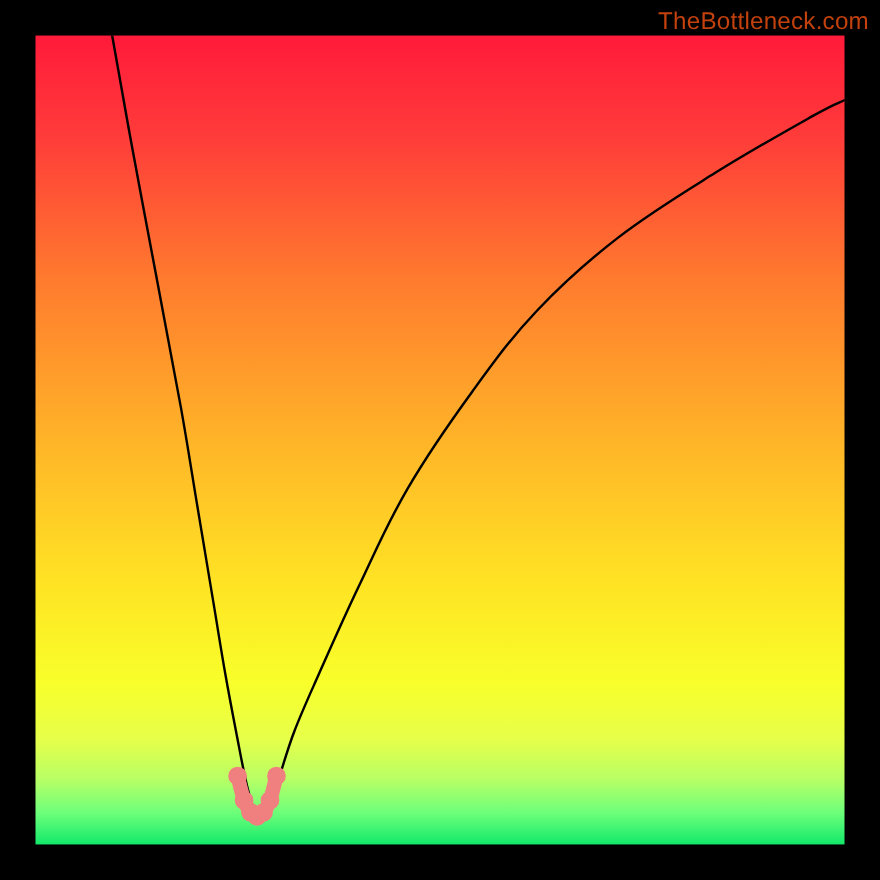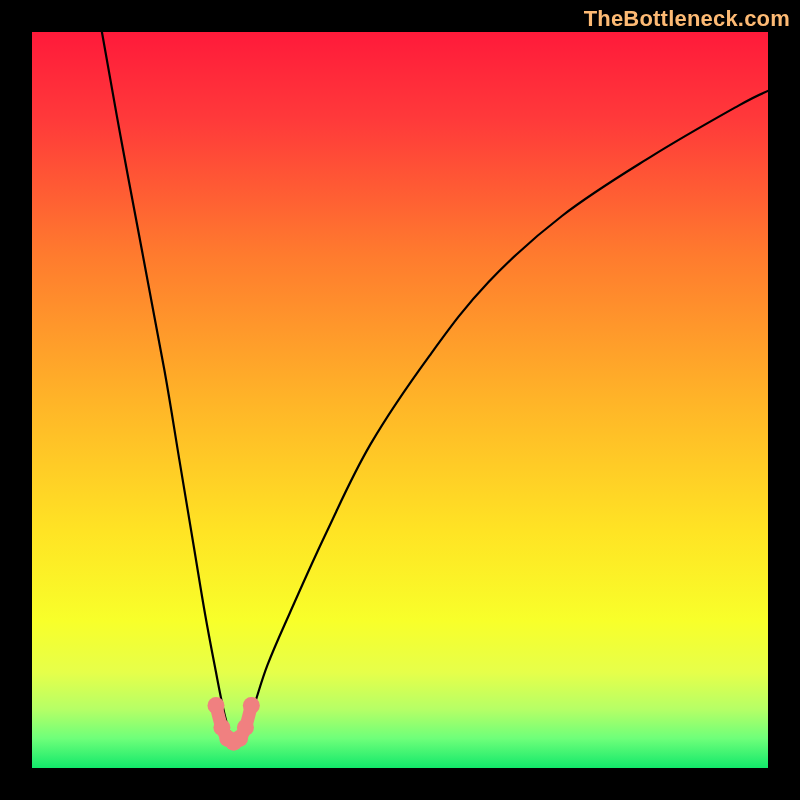--- a/index.html
+++ b/index.html
@@ -38,24 +38,24 @@
     position: absolute;
     top: 0;
     left: 0;
     width: 100%;
     height: 100%;
   }
   .watermark {
     position: absolute;
     top: 6px;
     right: 10px;
-    color: #fdba74;
+    color: #c2410c;
     font-size: 22px;
     letter-spacing: 0.2px;
-    font-weight: 700;
+    font-weight: 400;
   }
 </style>
 </head>
 <body>
 
 <div class="frame">
   <div class="plot-area">
     <svg class="gradient-fill" viewBox="0 0 736 736" preserveAspectRatio="none">
       <defs>
         <linearGradient id="bg-grad" x1="0" y1="0" x2="0" y2="1">

